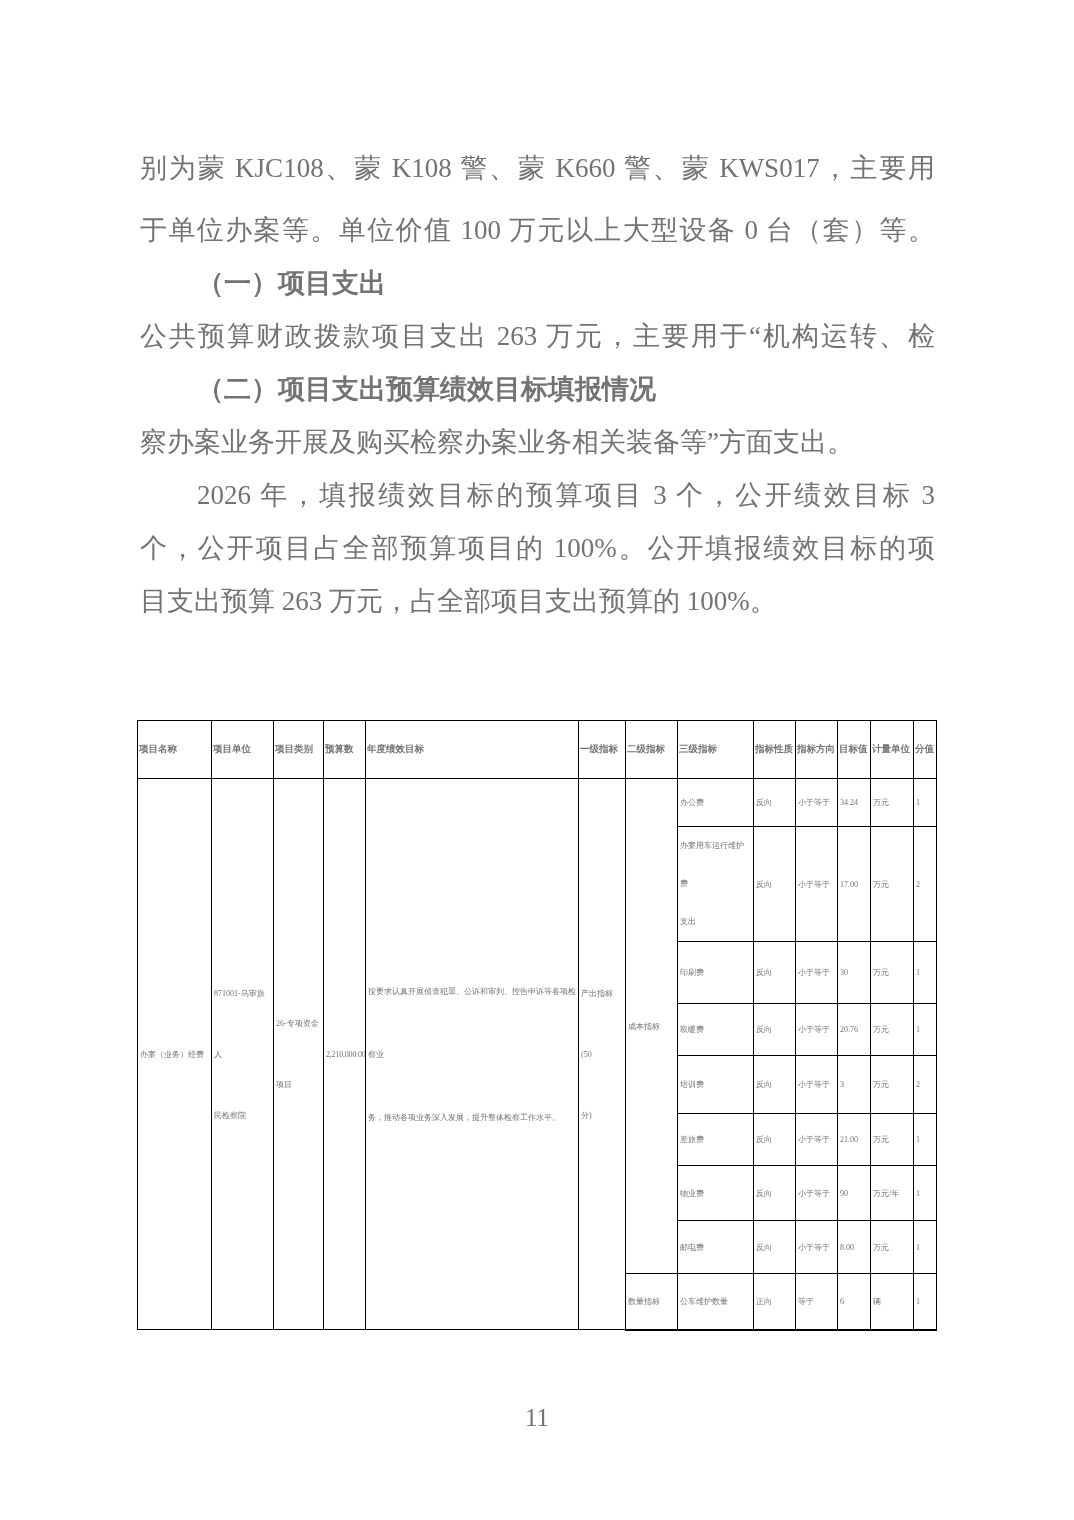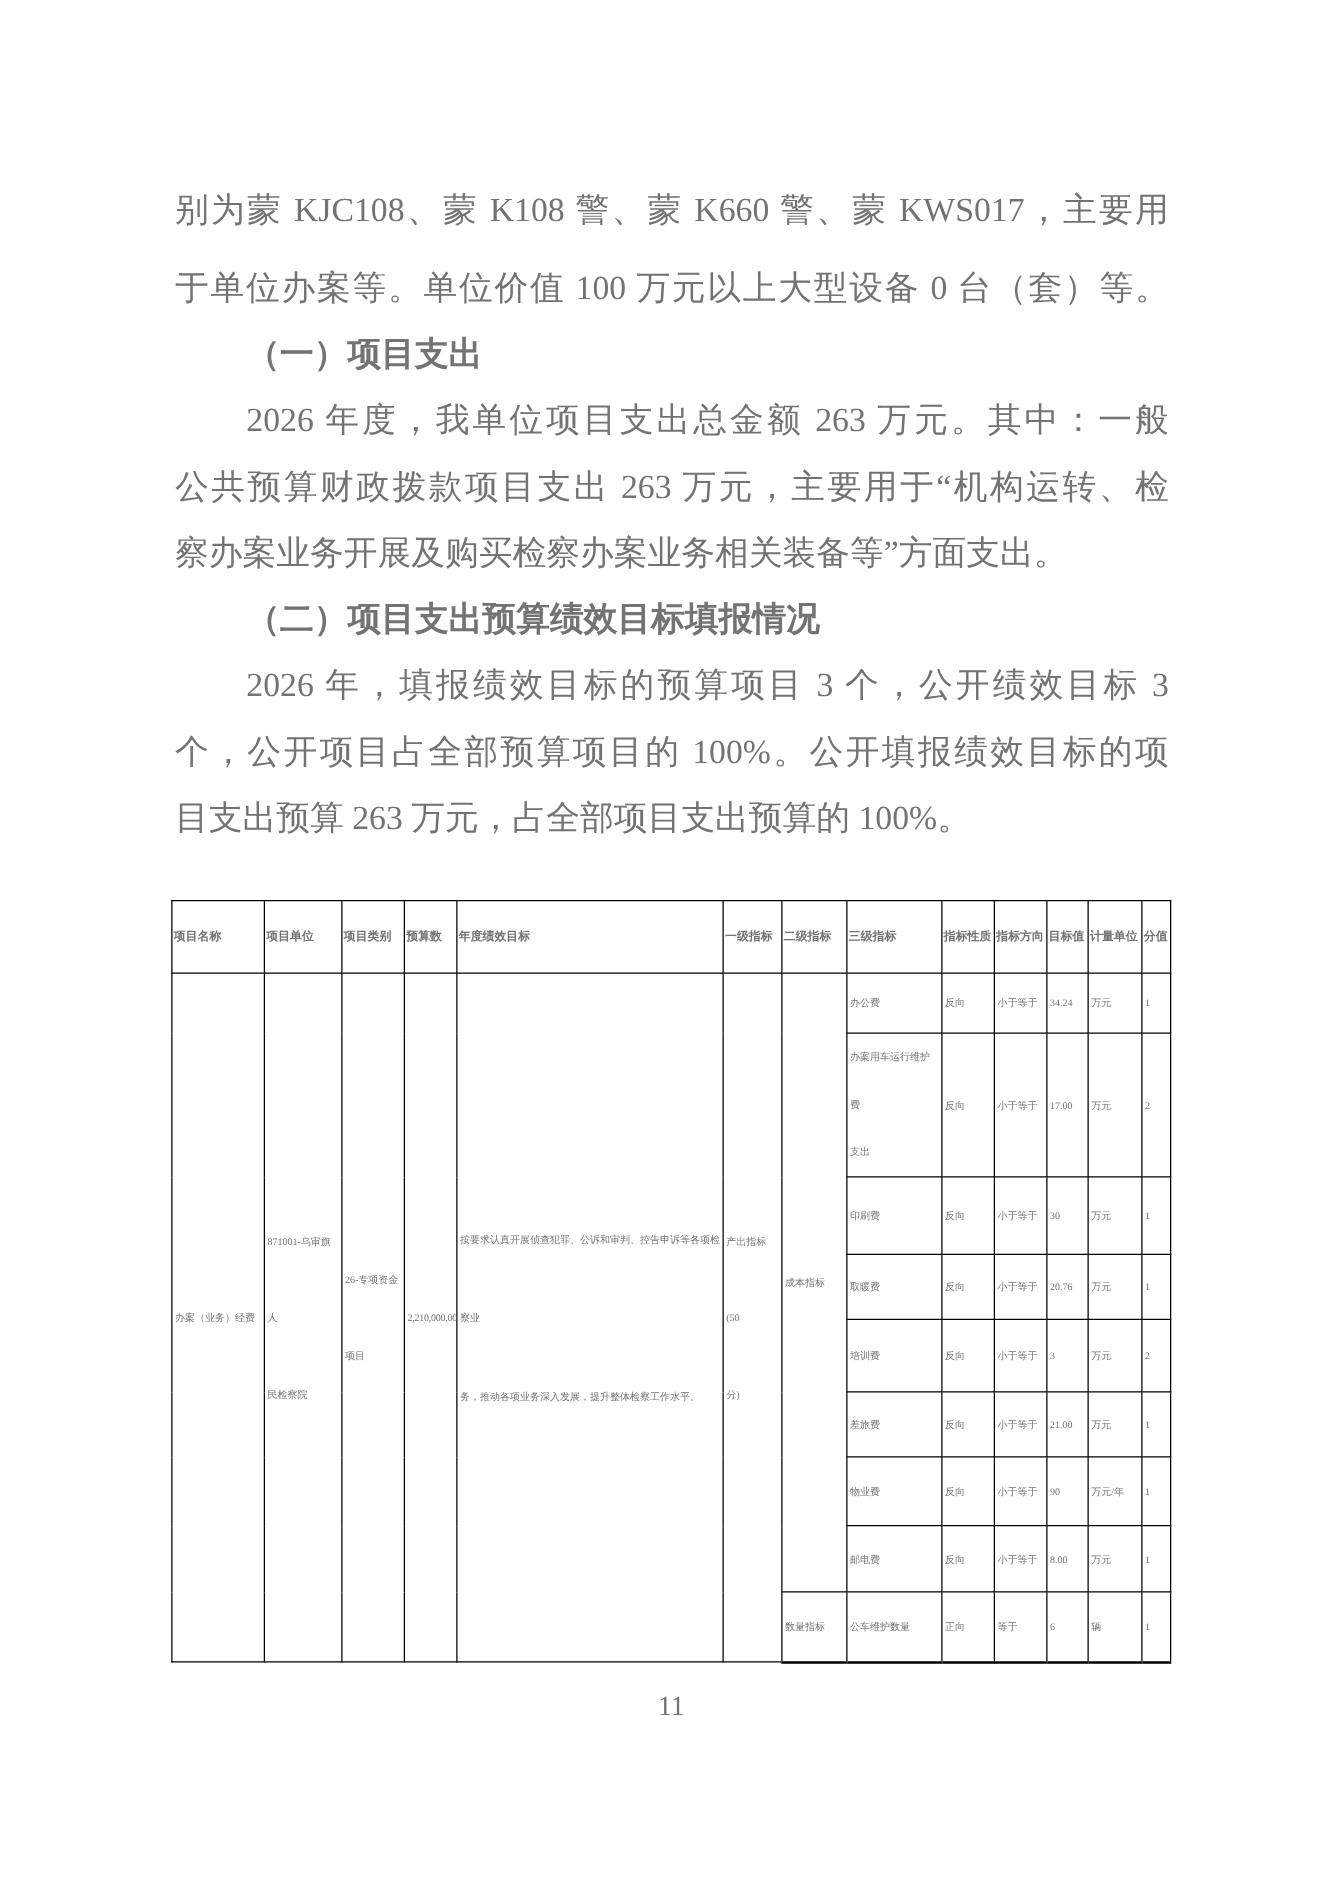--- a/index.html
+++ b/index.html
@@ -68,40 +68,39 @@
   .tbl tbody tr:nth-child(8){height:53px;}
   .tbl tbody tr:nth-child(9){height:56px;}
   .tbl tbody tr:last-child td{border-bottom-width:2px;}
   .sparse{line-height:61px;}
   .goal{font-size:7.5px;line-height:63px;}
   .budget{font-size:6.5px;letter-spacing:-0.2px;}
   .wrap2{line-height:38px;}
   
   .pagenum{
     position:absolute;
-    top:1352px;
+    top:1404px;
     left:0;
     width:100%;
     text-align:center;
-    font-size:22px;
+    font-size:25px;
   }
 </style>
 </head>
 <body>
 
 <div class="page">
 
   <div class="textblock">
     <div class="line jline">别为蒙 KJC108、蒙 K108 警、蒙 K660 警、蒙 KWS017，主要用</div>
     <div class="line jline mt">于单位办案等。单位价值 100 万元以上大型设备 0 台（套）等。</div>
     <div class="line h-kai indent">（一）项目支出</div>
-    <div class="line jline indent">2026 年度，我单位项目支出总金额 263 万元。其中：一般</div>
     <div class="line jline">公共预算财政拨款项目支出 263 万元，主要用于“机构运转、检</div>
+    <div class="line h-kai indent">（二）项目支出预算绩效目标填报情况</div>
     <div class="line">察办案业务开展及购买检察办案业务相关装备等”方面支出。</div>
-    <div class="line h-kai indent">（二）项目支出预算绩效目标填报情况</div>
     <div class="line jline indent">2026 年，填报绩效目标的预算项目 3 个，公开绩效目标 3</div>
     <div class="line jline">个，公开项目占全部预算项目的 100%。公开填报绩效目标的项</div>
     <div class="line">目支出预算 263 万元，占全部项目支出预算的 100%。</div>
   </div>
 
   <table class="tbl">
     <colgroup>
       <col style="width:74px">
         <col style="width:62px">
         <col style="width:50px">

